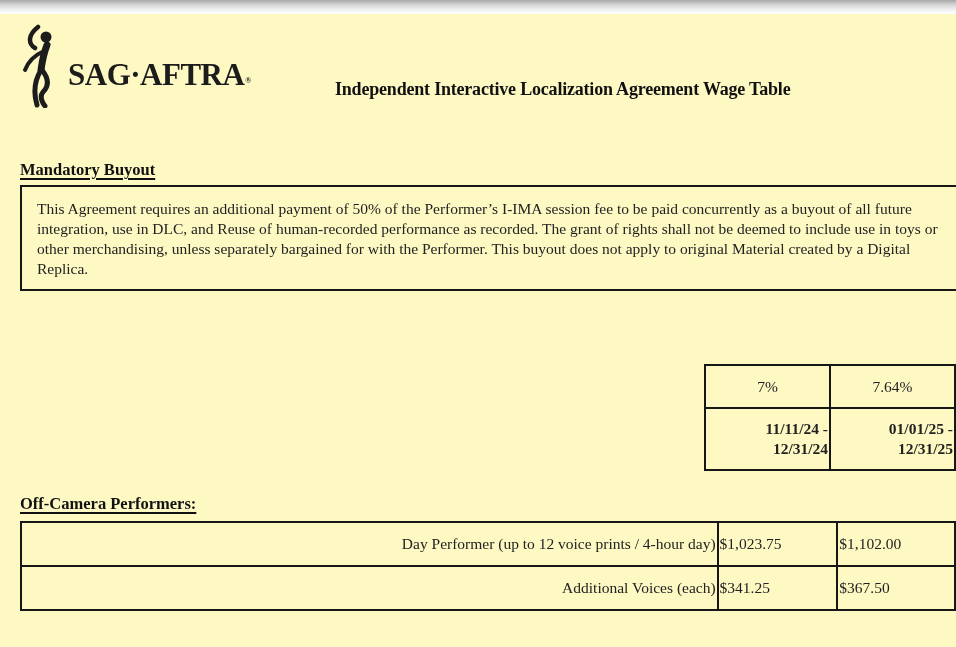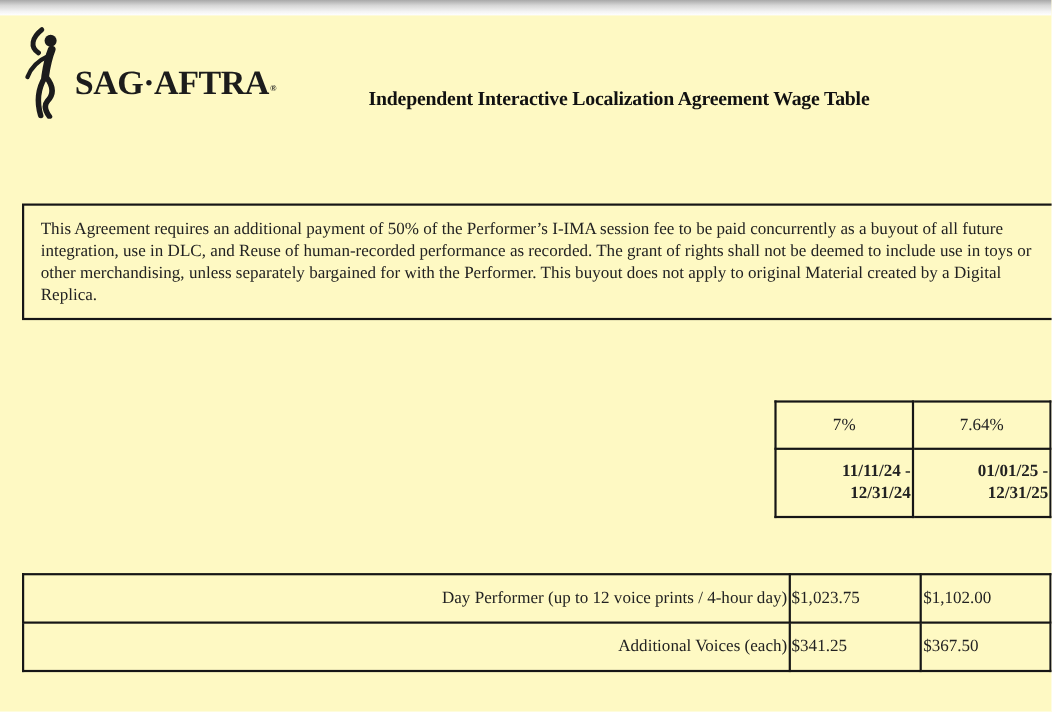--- a/index.html
+++ b/index.html
@@ -163,40 +163,42 @@
         <path d="M28 46 C36 56 34 63 29 68 C25 73 28 78 31 82" stroke-width="5"></path>
       </g>
       <circle cx="32" cy="13" r="5.5" fill="#1c1c1c"></circle>
     </svg>
     <span class="brand">SAG·AFTRA</span>
       <span class="reg">®</span>
   </div>
 
   <h1 class="doc-title">Independent Interactive Localization Agreement Wage Table</h1>
 
+  <h2 class="section-heading" id="mandatory-heading">Mandatory Buyout</h2>
 
   <div class="buyout-box">
     <p>This Agreement requires an additional payment of 50% of the Performer’s I-IMA session fee to be paid concurrently as a buyout of all future integration, use in DLC, and Reuse of human-recorded performance as recorded. The grant of rights shall not be deemed to include use in toys or other merchandising, unless separately bargained for with the Performer. This buyout does not apply to original Material created by a Digital Replica.</p>
   </div>
 
   <table class="rate-header-table">
     <tbody>
         <tr>
       <td class="pct-cell">7%</td>
       <td class="pct-cell">7.64%</td>
     </tr>
     <tr>
       <td class="period-cell">11/11/24 -
 12/31/24</td>
       <td class="period-cell">01/01/25 -
 12/31/25</td>
     </tr>
   </tbody>
     </table>
 
+  <h2 class="section-heading" id="offcamera-heading">Off-Camera Performers:</h2>
 
   <table class="wage-table">
     <tbody>
         <tr>
       <td class="desc-cell">Day Performer (up to 12 voice prints / 4-hour day)</td>
       <td class="amt-cell">$1,023.75</td>
       <td class="amt-cell last">$1,102.00</td>
     </tr>
     <tr>
       <td class="desc-cell indent">Additional Voices (each)</td>

